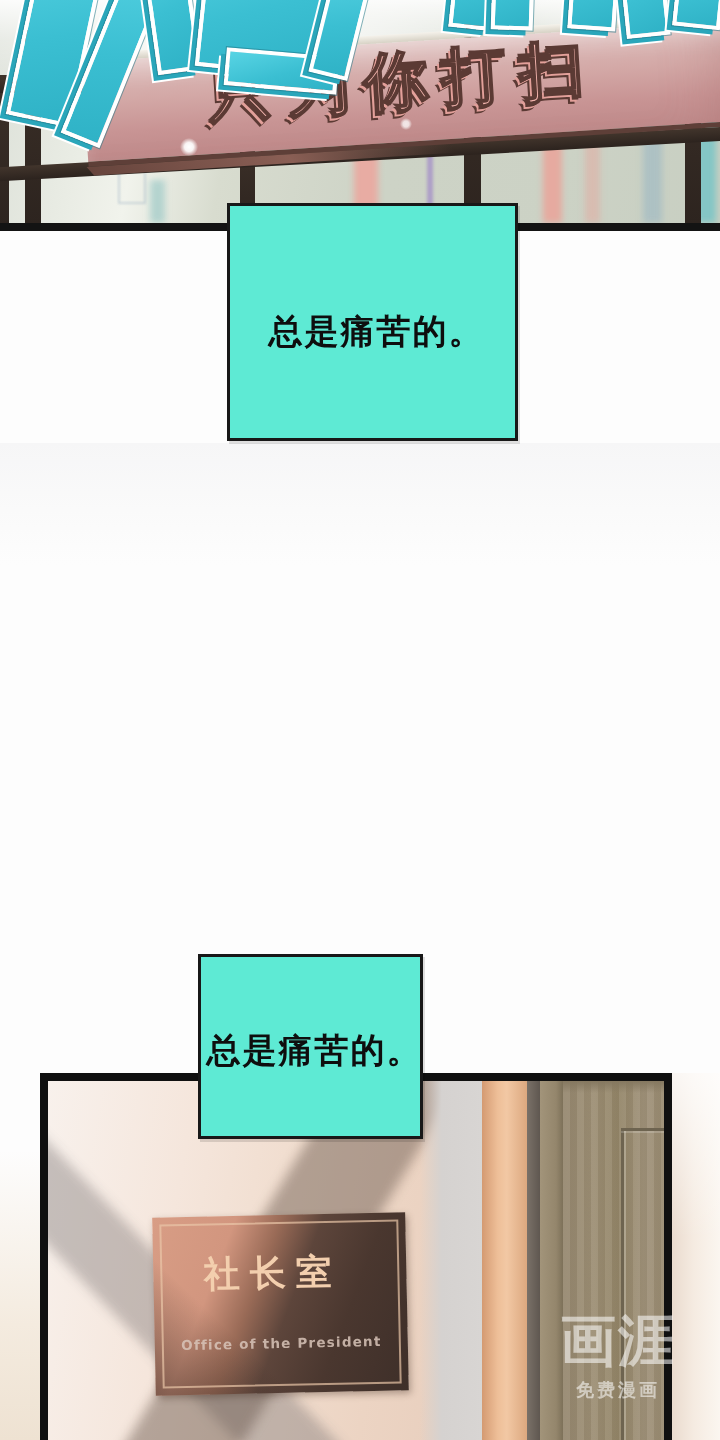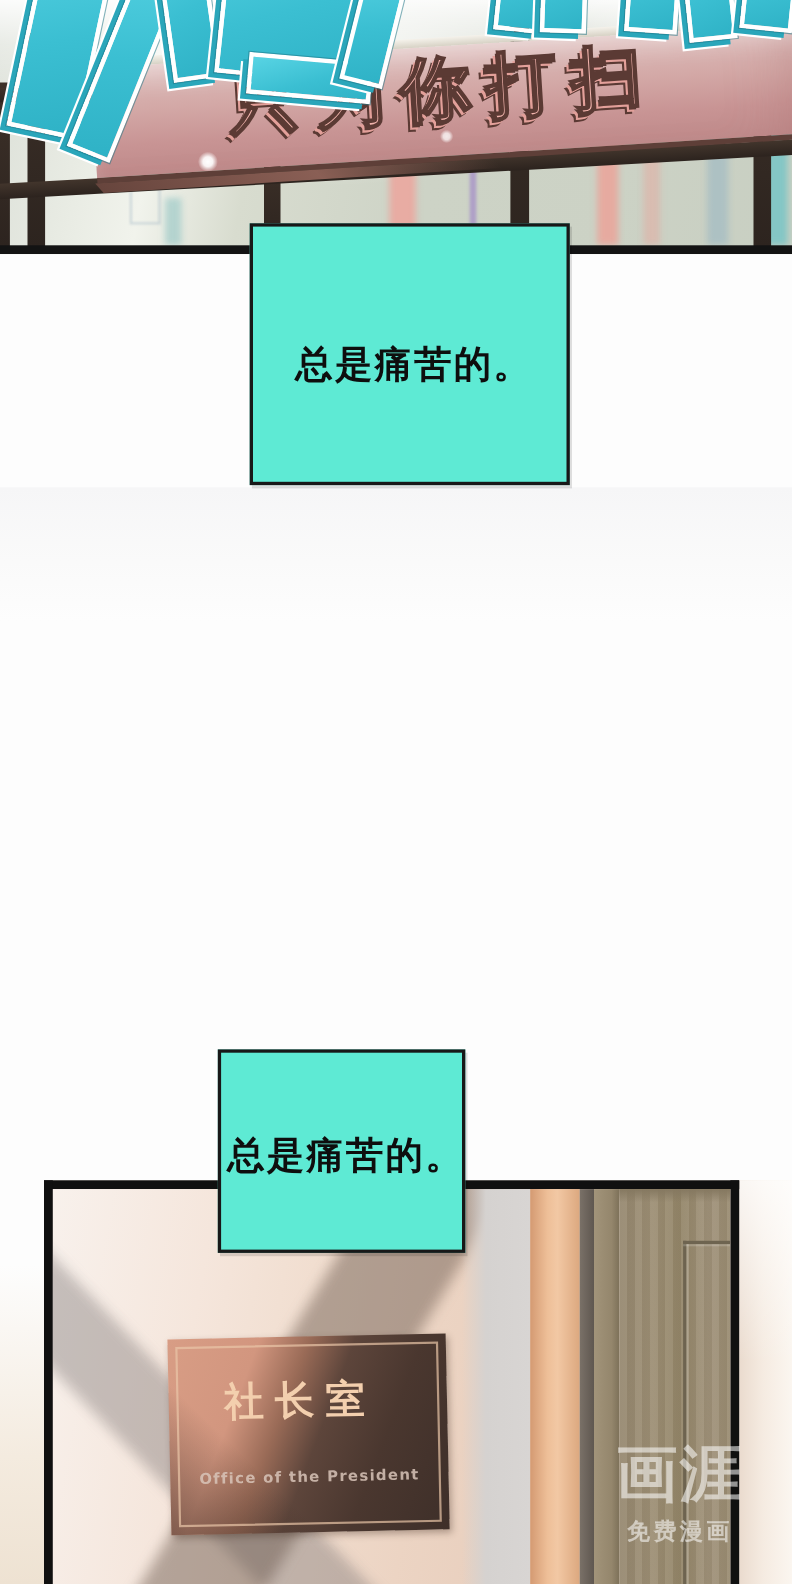--- a/index.html
+++ b/index.html
@@ -135,21 +135,21 @@
   .margin-right{position:absolute;left:672px;top:1073px;width:48px;height:367px;z-index:5;
     background:
       linear-gradient(to bottom,rgba(255,255,255,0.75) 0%,rgba(255,255,255,0) 45%),
       linear-gradient(to right,#eadbce 0%,#f5ebe1 45%,#fbf6f0 100%);}
   .margin-left{position:absolute;left:0;top:1150px;width:40px;height:290px;z-index:5;
     background:linear-gradient(to bottom,rgba(250,247,243,0) 0%,#f4ebdf 60%,#eee2d2 100%);}
 
   
   .watermark{position:absolute;left:560px;top:1310px;z-index:40;color:rgba(255,255,255,0.55);text-align:center;}
   .wm-logo{font-size:56px;font-weight:700;letter-spacing:2px;line-height:1.1;}
-  .wm-tag{font-size:21px;font-weight:600;letter-spacing:3px;margin-top:6px;}
+  .wm-tag{font-size:18px;font-weight:600;letter-spacing:3px;margin-top:6px;}
 </style>
 </head>
 <body>
 
 <div class="page">
 
   <section class="panel-top">
     <div class="glass"></div>
     <div class="glow g1"></div>
     <div class="glow g2"></div>

